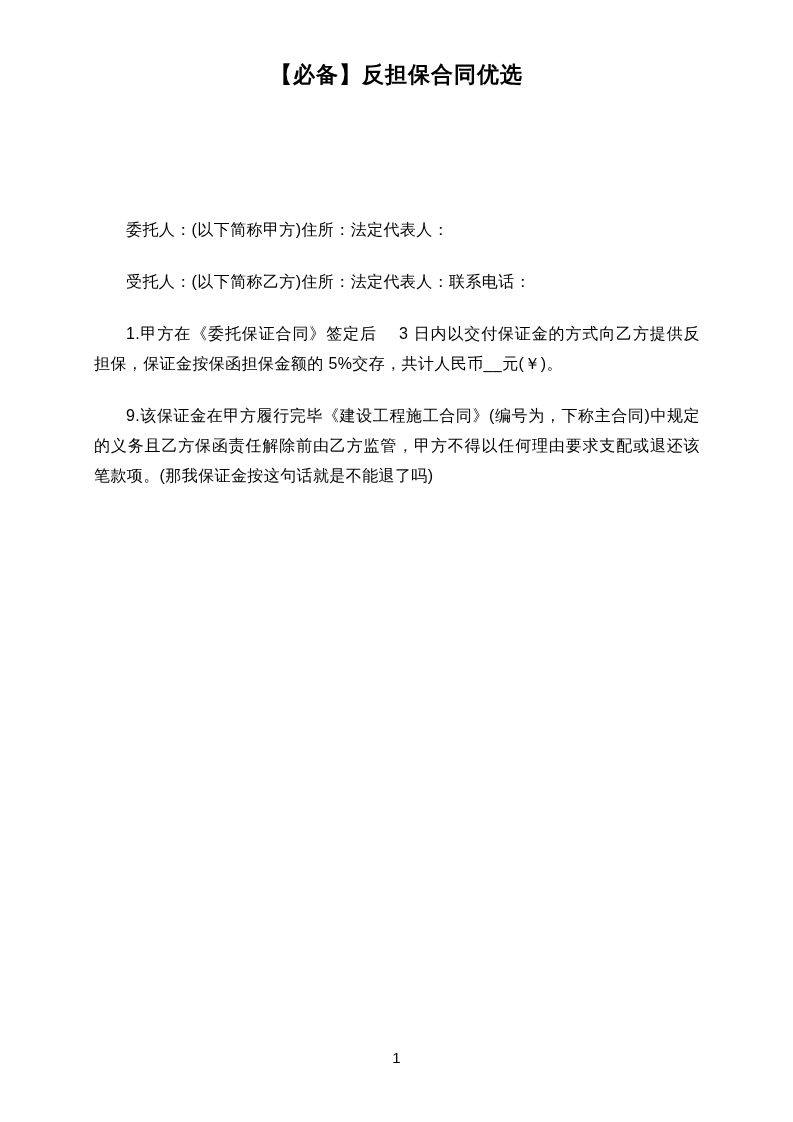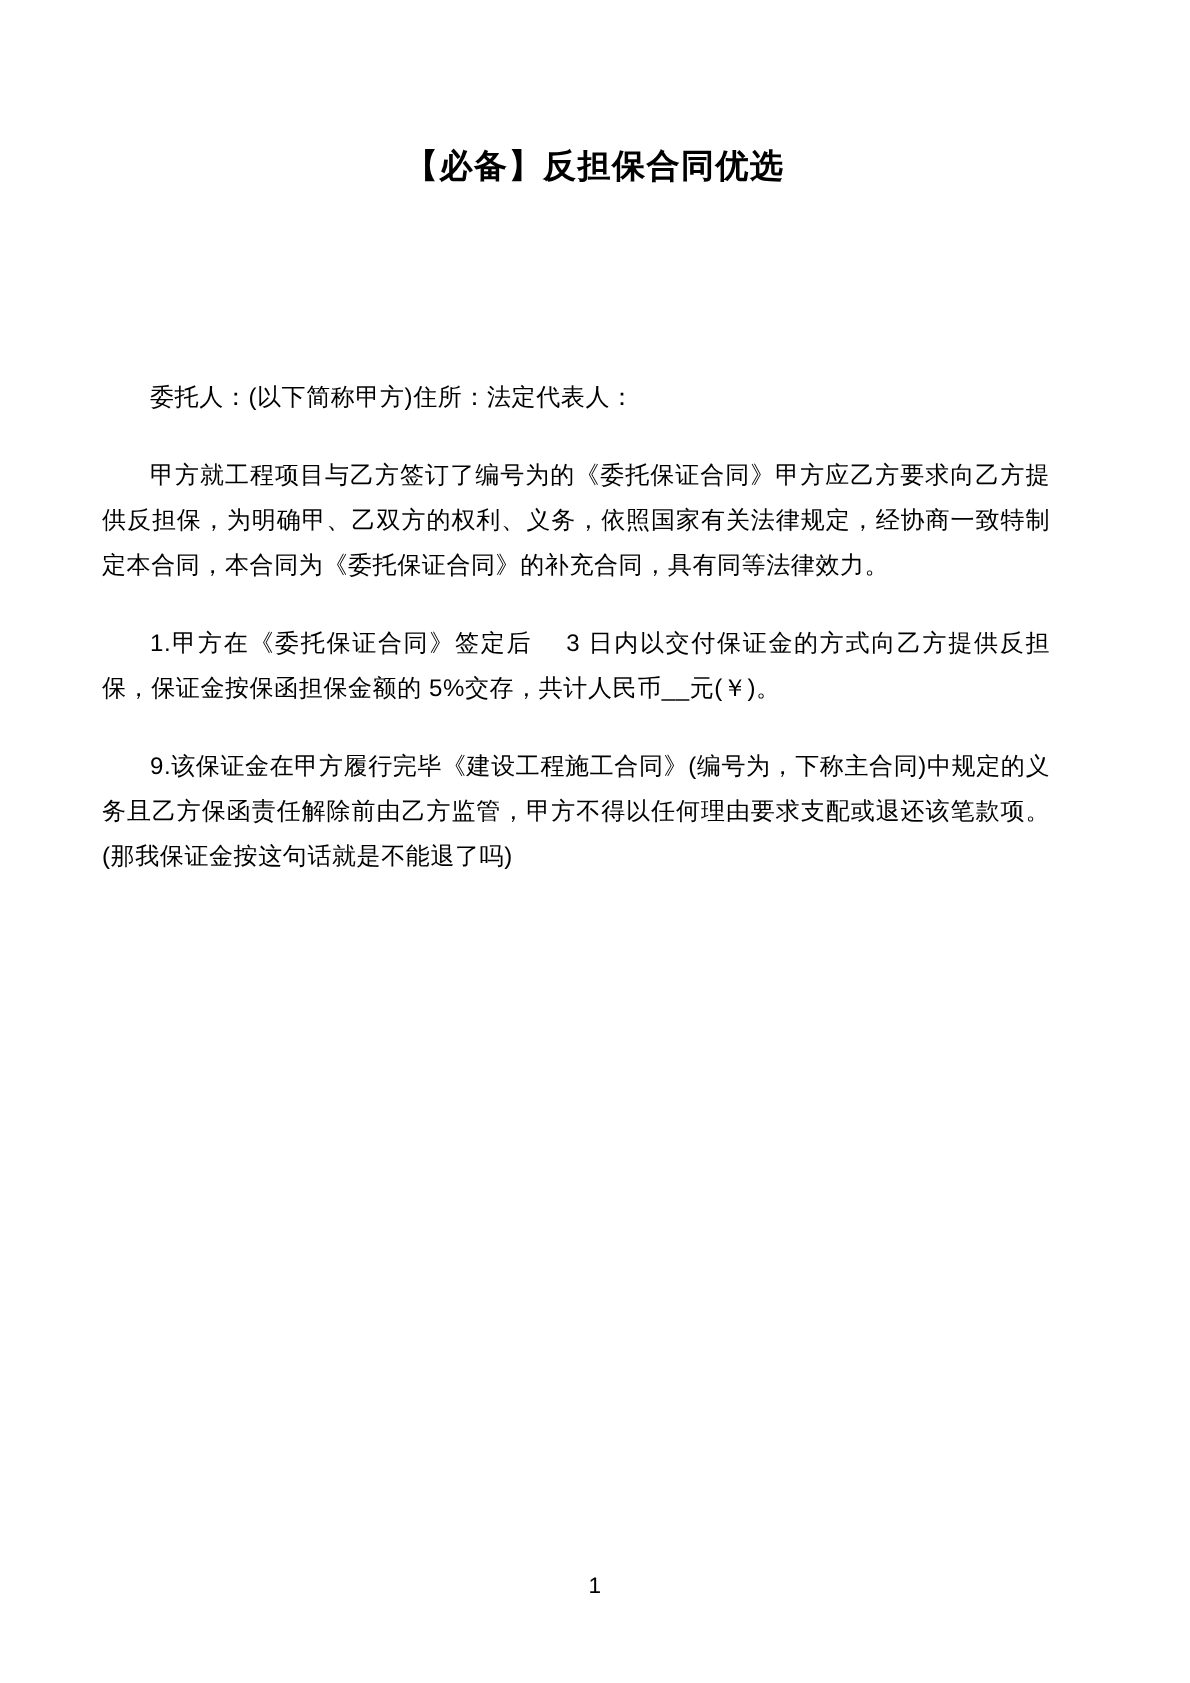--- a/index.html
+++ b/index.html
@@ -14,29 +14,29 @@
     overflow: hidden;
     font-family: "Liberation Sans", "DejaVu Sans", sans-serif;
     color: #000000;
   }
   .doc-page {
     position: absolute;
     inset: 0;
     background: #ffffff;
   }
   .doc-title {
-    margin: 96px 0 125px 0;
+    margin: 60px 0 125px 0;
     text-align: center;
     font-size: 22px;
     line-height: 30px;
     font-weight: bold;
     letter-spacing: 1px;
   }
   .doc-body {
-    padding: 0 93px 0 68px; 
+    padding: 0 93px 0 94px; 
   }
   .doc-body p {
     margin: 0 0 22px 0;
     font-size: 16px;
     line-height: 30px;
     text-indent: 2em;
     text-align: justify;
     letter-spacing: 0.4px;
     word-break: break-all;
   }
@@ -52,20 +52,20 @@
 </style>
 </head>
 <body>
 
 <div class="doc-page">
 
   <h1 class="doc-title">【必备】反担保合同优选</h1>
 
   <div class="doc-body">
     <p>委托人：(以下简称甲方)住所：法定代表人：</p>
-    <p>甲方就工程项目与乙方签订了编号为的《委托保证合同》甲方应乙方要求向乙方提供反担保，为明确甲、乙双方的权利、义务，依照国家有关法律规定，经协商一致特制定本合同，本合同为《委托保证合同》的补充合同，具有同等法律效力。</p>
+    <p>受托人：(以下简称乙方)住所：法定代表人：联系电话：</p>
     <p>1.甲方在《委托保证合同》签定后　 3 日内以交付保证金的方式向乙方提供反担保，保证金按保函担保金额的 5%交存，共计人民币__元(￥)。</p>
     <p>9.该保证金在甲方履行完毕《建设工程施工合同》(编号为，下称主合同)中规定的义务且乙方保函责任解除前由乙方监管，甲方不得以任何理由要求支配或退还该笔款项。(那我保证金按这句话就是不能退了吗)</p>
   </div>
 
   <div class="page-number">1</div>
 
 </div>
 
 </body></html>

